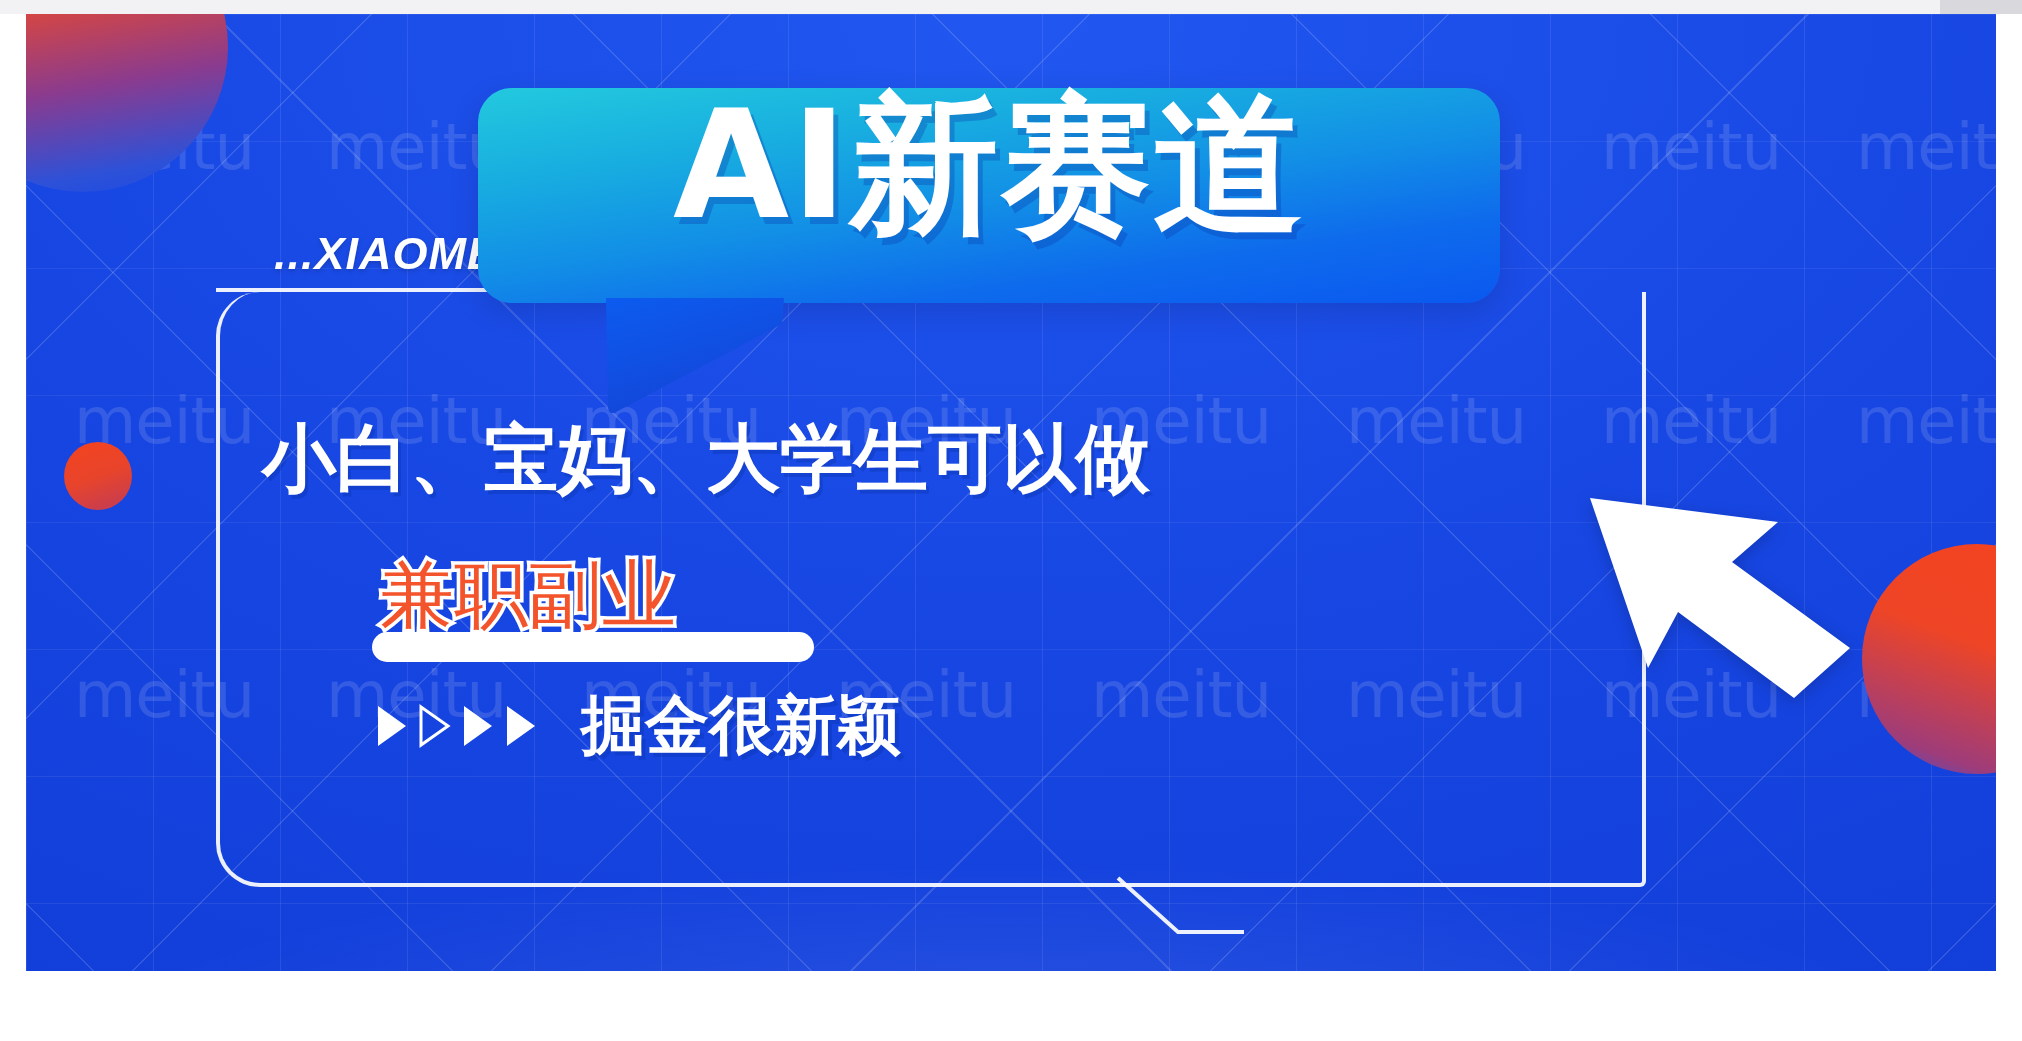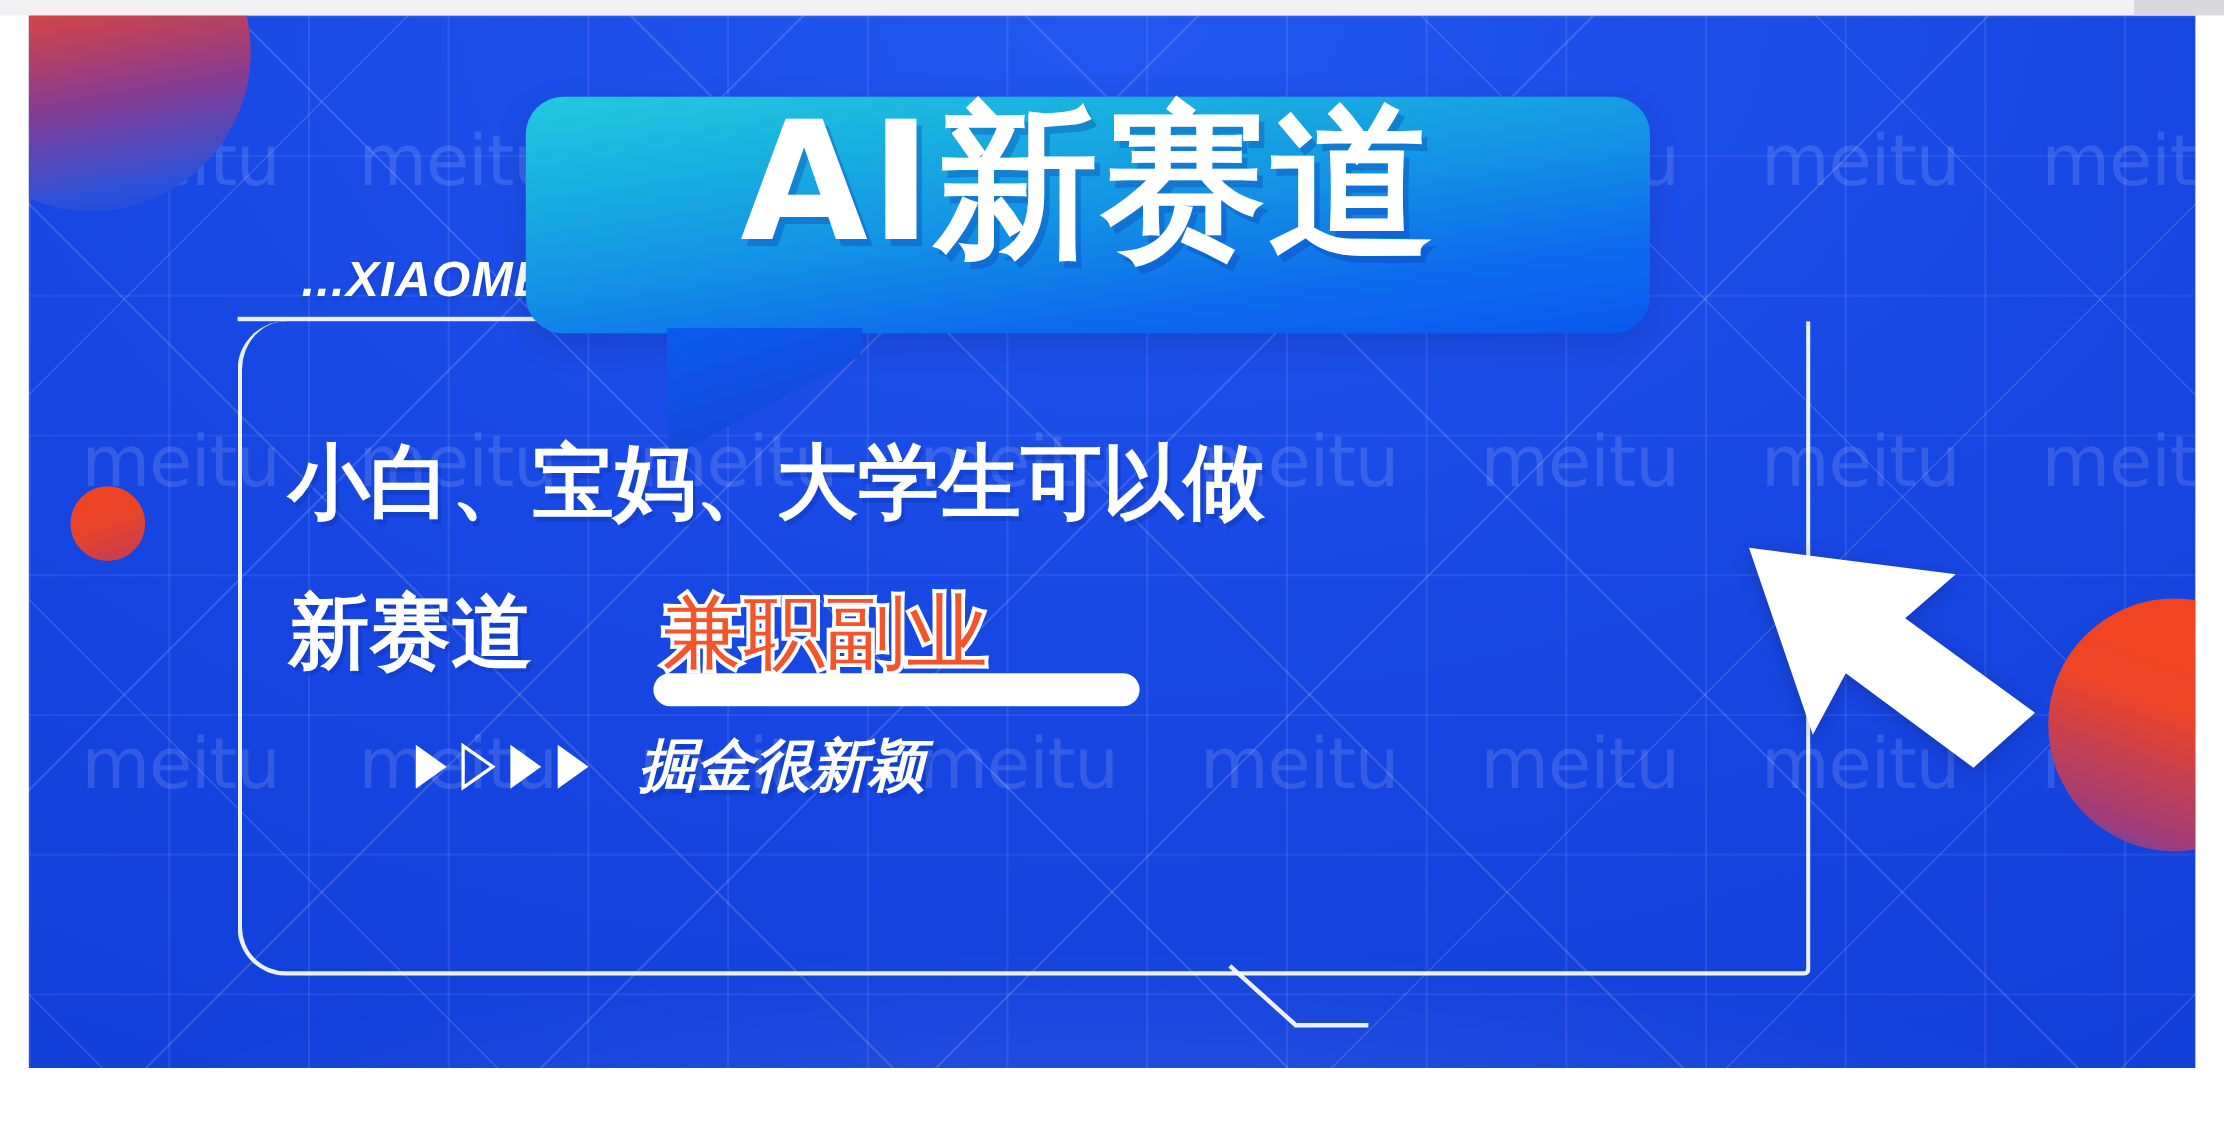--- a/index.html
+++ b/index.html
@@ -129,21 +129,21 @@
     display:flex;align-items:center;justify-content:center;
     color:#ffffff;
     font-size:150px;font-weight:bold;
     letter-spacing:2px;
     font-family:"DejaVu Sans","Liberation Sans",sans-serif;
     text-shadow:5px 7px 0 rgba(9,52,170,.30);
     white-space:nowrap;
   }
 
   
-  .lines{position:absolute;z-index:12;left:236px;top:376px;}
+  .lines{position:absolute;z-index:12;left:236px;top:396px;}
   .line{
     display:flex;align-items:center;
     color:#ffffff;
     font-size:74px;font-weight:bold;
     font-family:"DejaVu Sans","Liberation Sans",sans-serif;
     text-shadow:3px 4px 0 rgba(8,48,160,.30);
     white-space:nowrap;
   }
   .line.l1{margin-bottom:36px;}
   .line.l2{margin-bottom:36px;}
@@ -165,21 +165,21 @@
   }
 
   .arrows{
     display:inline-flex;align-items:center;gap:9px;
     margin:0 44px 0 112px;
   }
   .arrows svg{display:block;}
 
   .catch{
     color:#ffffff;
-    font-size:52px;font-weight:bold;font-style:italic;
+    font-size:64px;font-weight:bold;
     font-family:"DejaVu Sans","Liberation Sans",sans-serif;
     text-shadow:4px 4px 0 rgba(8,48,160,.30);
   }
 
   
   .cursor{
     position:absolute;z-index:14;
     left:1556px;top:476px;width:320px;height:230px;
   }
   .cursor svg{display:block;filter:drop-shadow(0 4px 8px rgba(0,0,0,.18));}
@@ -255,21 +255,20 @@
     </div>
     <div class="bubble-title">AI新赛道</div>
 
     <div class="lines">
 
       <div class="line l1">
         <span>小白、宝妈、大学生可以做</span>
       </div>
 
       <div class="line l2">
-        <span>新赛道</span>
         <span class="hl-wrap">
           <span class="hl-bar"></span>
           <span class="hl-text">兼职副业</span>
         </span>
       </div>
 
       <div class="line l3">
 
         <span class="arrows">
           <svg width="34" height="44" viewBox="0 0 34 44">

